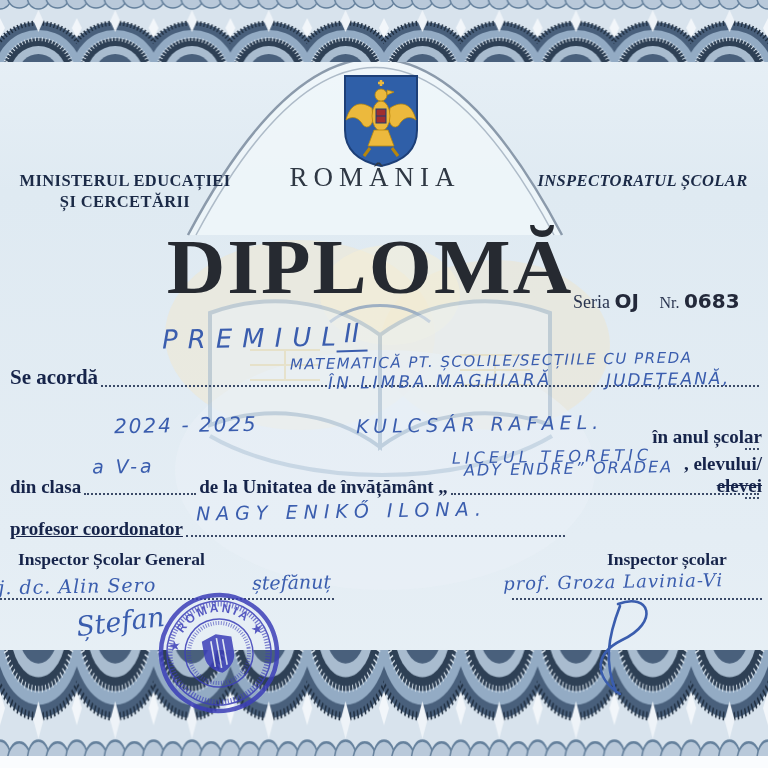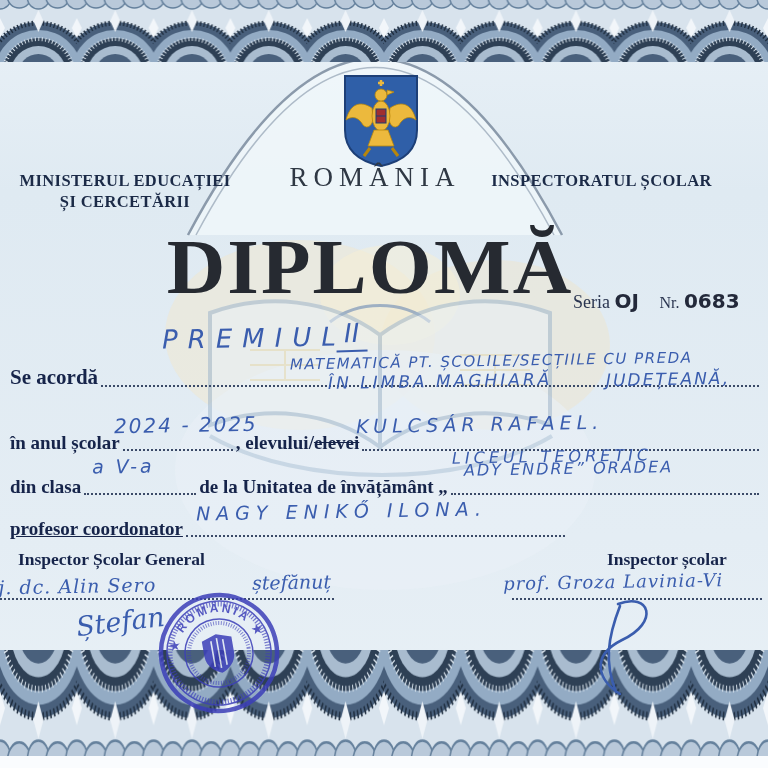--- a/index.html
+++ b/index.html
@@ -11,33 +11,33 @@
   .border-bottom{position:absolute;left:0;top:650px;z-index:2;}
   .bottom-white{position:absolute;left:0;bottom:0;width:768px;height:12px;background:#fafcfe;z-index:2;}
   .arch{position:absolute;left:0;top:0;z-index:1;}
   .watermark{position:absolute;left:0;top:0;z-index:1;}
   .coa{position:absolute;left:340px;top:72px;z-index:3;}
   .country{position:absolute;left:255px;top:162px;width:240px;text-align:center;
            font-size:27px;letter-spacing:6px;color:#2f3844;z-index:3;}
   .org{position:absolute;z-index:3;text-align:center;font-weight:bold;color:#1b2a47;
        font-size:16.5px;line-height:1.3;letter-spacing:.4px;}
   .org-left{left:15px;top:170px;width:220px;}
-  .org-right{left:479px;top:170px;width:245px;}
+  .org-right{left:520px;top:170px;width:245px;font-style:italic;}
   .title{position:absolute;left:0;top:222px;width:740px;text-align:center;z-index:3;
          font-size:78px;font-weight:bold;color:#262a31;letter-spacing:2px;transform:scaleX(1.04);}
   .seria-row{position:absolute;left:573px;top:289px;z-index:3;color:#2a3550;font-size:18px;white-space:nowrap;}
   .seria-row .b{font-family:"DejaVu Sans",sans-serif;font-weight:bold;font-size:20px;color:#23293a;}
   .seria-row .sm{font-size:16px;margin-left:16px;}
   .formline{position:absolute;left:10px;right:6px;display:flex;align-items:flex-end;z-index:3;
             font-size:19px;font-weight:bold;color:#16244a;height:28px;}
   .formline .lbl{white-space:nowrap;}
   .dots{flex:1;border-bottom:2.5px dotted #3b4a68;margin:0 3px 3px 3px;min-width:14px;}
   .l1{top:344px;font-size:21px;margin-top:18px;}
   .l2{top:382px;}
-  .l3{top:426px;}
+  .l3{top:426px;flex-direction:column;}
   .l4{top:470px;}
   .l5{top:512px;right:200px;text-decoration:underline;}
   .struck{text-decoration:line-through;}
   .sig-title{position:absolute;z-index:3;font-weight:bold;color:#16244a;font-size:17.5px;}
   .sig-title-left{left:18px;top:549px;}
   .sig-title-right{left:607px;top:549px;}
   .sigline{position:absolute;border-bottom:2.5px dotted #3b4a68;z-index:3;}
   .sigline-left{left:0;top:598px;width:334px;}
   .sigline-right{left:512px;top:598px;width:250px;}
   .hw{position:absolute;font-family:"DejaVu Sans",sans-serif;font-style:italic;

